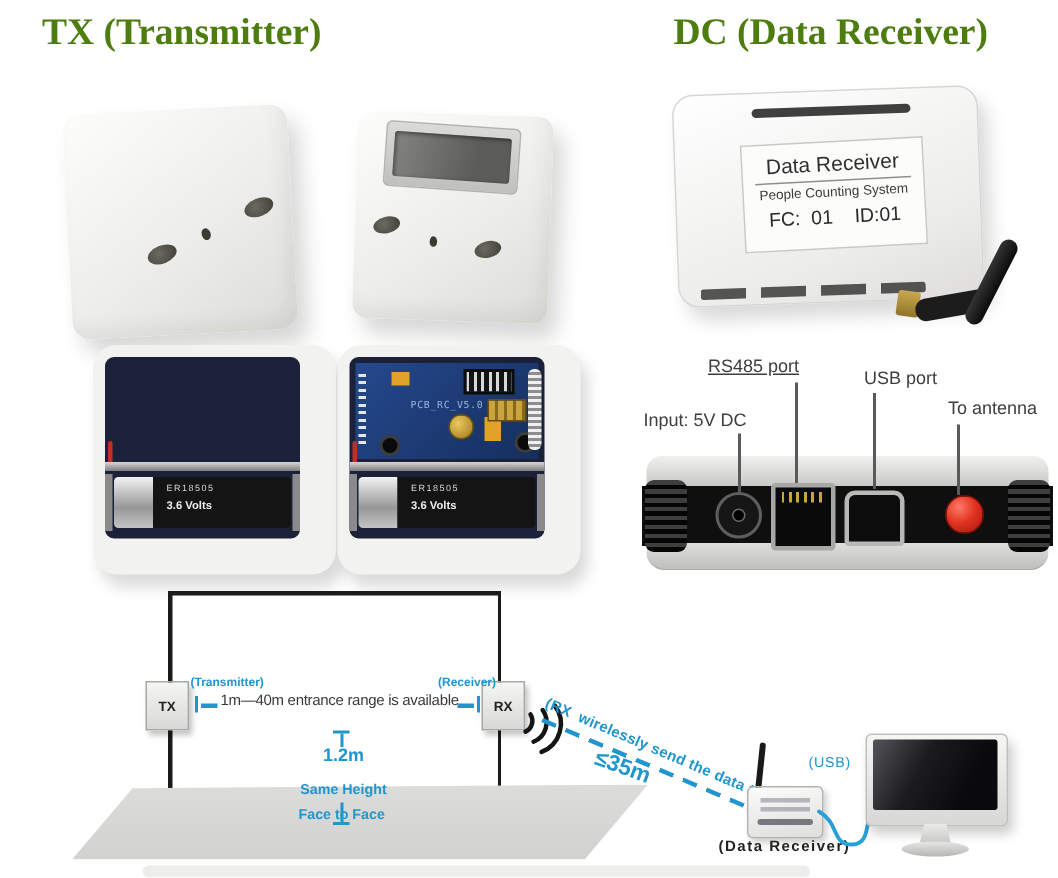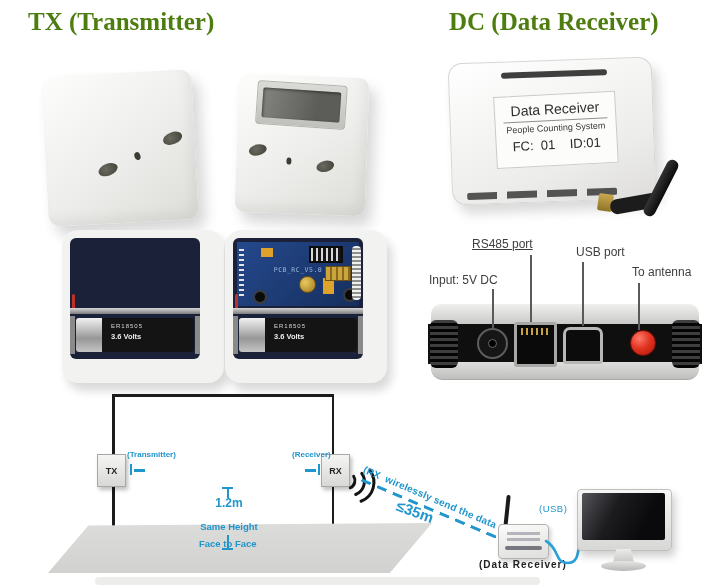--- a/index.html
+++ b/index.html
@@ -274,20 +274,21 @@
   <div class="abs frameln" id="post-r"></div>
   <div class="abs" id="floor"></div>
 
   <div class="abs devbox" id="dev-tx">TX</div>
   <div class="abs devbox" id="dev-rx">RX</div>
   <div class="abs tinylbl blue" id="lbl-trans">(Transmitter)</div>
   <div class="abs tinylbl blue" id="lbl-recv">(Receiver)</div>
 
   <div class="abs bluebg" id="rng-lt"></div>
   <div class="abs bluebg" id="rng-ld"></div>
+  <div class="abs" id="rng-text">1m—40m entrance range is available</div>
   <div class="abs bluebg" id="rng-rd"></div>
   <div class="abs bluebg" id="rng-rt"></div>
 
   <div class="abs bluebg" id="vm-ttick"></div>
   <div class="abs bluebg" id="vm-tline"></div>
   <div class="abs blue" id="vm-val">1.2m</div>
   <div class="abs blue" id="vm-face">Face to Face</div>
   <div class="abs blue" id="vm-same">Same Height</div>
   <div class="abs bluebg" id="vm-bline"></div>
   <div class="abs bluebg" id="vm-btick"></div>

